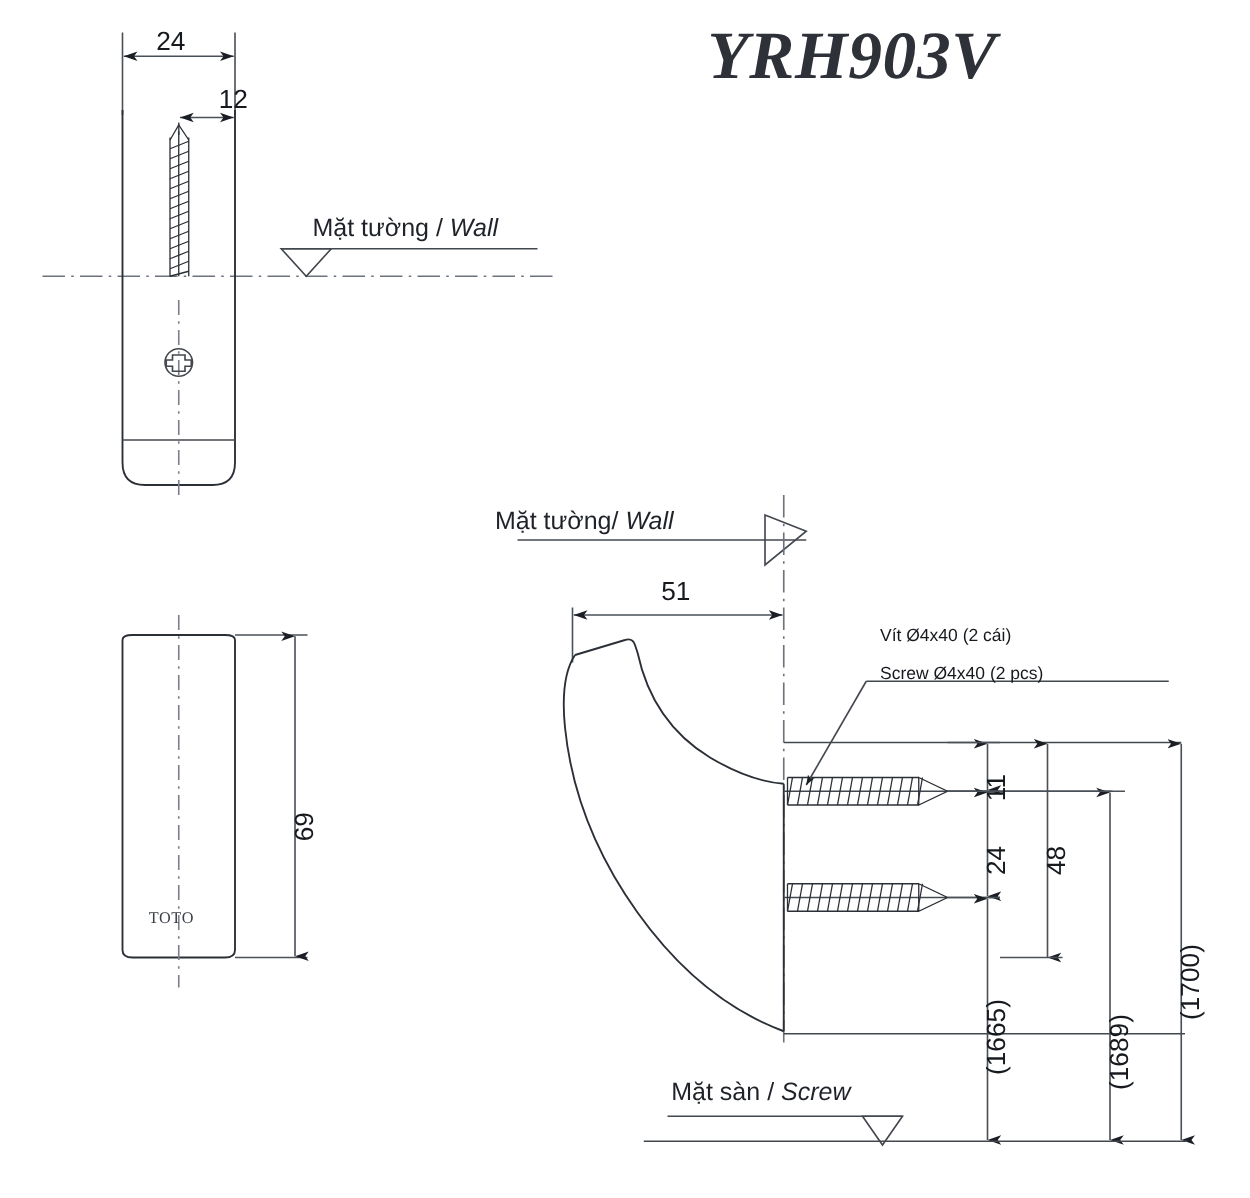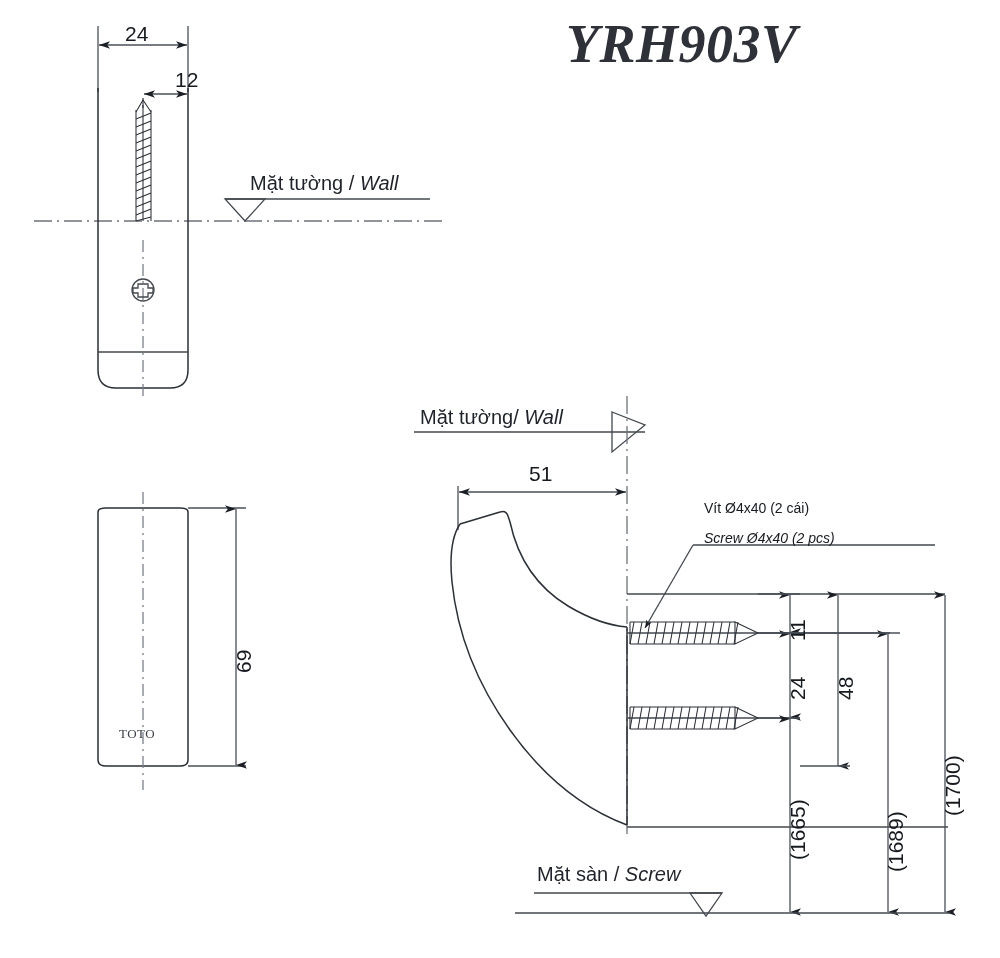--- a/index.html
+++ b/index.html
@@ -92,21 +92,21 @@
     transform-origin: 0 0;
     transform: rotate(-90deg);
   }
   .callout {
     position: absolute;
     font-family: "Liberation Sans", sans-serif;
     font-size: 14px;
     color: #16191e;
     white-space: nowrap;
   }
-  .callout.it { font-style: italic; }
+  .callout.it { }
   .brand {
     position: absolute;
     font-family: "Liberation Serif", serif;
     font-size: 13px;
     letter-spacing: 0.5px;
     color: #3b4047;
     white-space: nowrap;
   }
 </style>
 </head>
@@ -310,21 +310,21 @@
   <div class="dim" style="left:125px; top:22px;">24</div>
 
   <div class="dim" style="left:151px; top:68px;margin-left:24px;">12</div>
 
   <div class="lbl" style="left:250px; top:172px;"><span>Mặt tường</span><span> / </span><span class="lbl-it">Wall</span></div>
 
   <div class="dim-rot" style="left:232px; top:673px;">69</div>
 
   <div class="brand" style="left:119px; top:726px;">TOTO</div>
 
-  <div class="lbl" style="left:420px; top:406px;text-align:right;"><span>Mặt tường/</span>&nbsp;<span class="lbl-it">Wall</span></div>
+  <div class="lbl" style="left:396px; top:406px;text-align:right;"><span>Mặt tường/</span>&nbsp;<span class="lbl-it">Wall</span></div>
 
   <div class="dim" style="left:529px; top:462px;">51</div>
 
   <div class="callout" style="left:704px; top:500px;">Vít Ø4x40 (2 cái)</div>
   <div class="callout it" style="left:704px; top:530px;">Screw Ø4x40 (2 pcs)</div>
 
   <div class="dim-rot" style="left:786px; top:641px;">11</div>
 
   <div class="dim-rot" style="left:786px; top:700px;">24</div>
 

